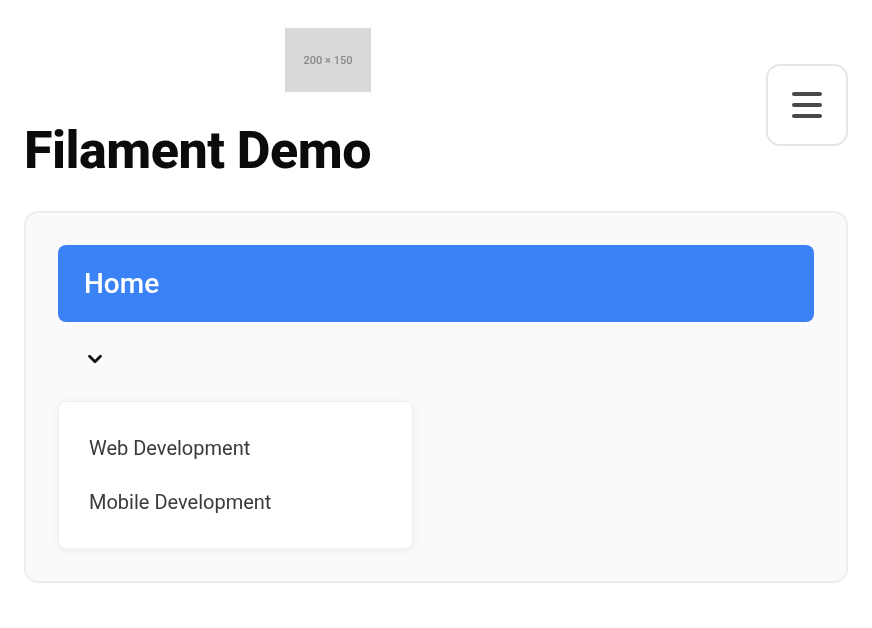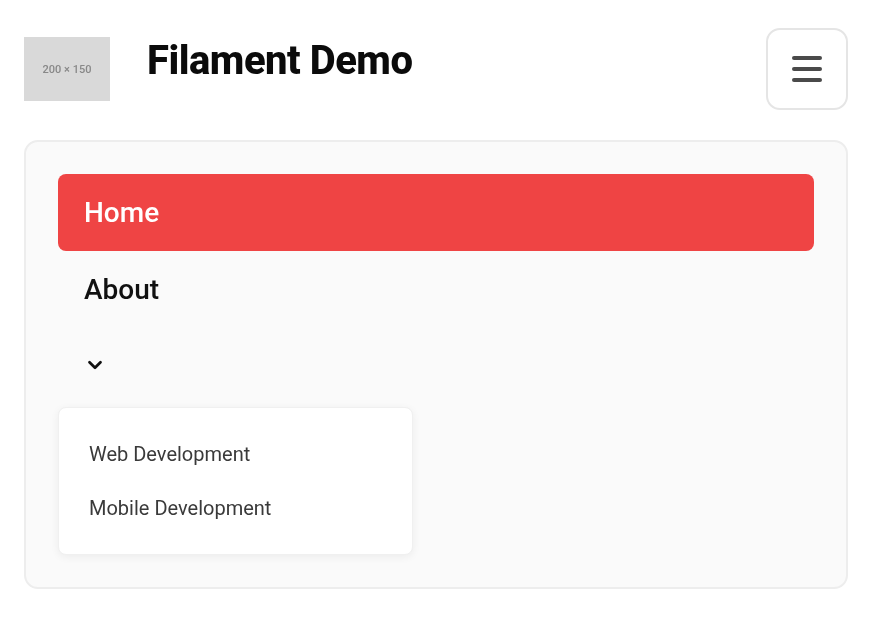--- a/index.html
+++ b/index.html
@@ -15,36 +15,37 @@
       overflow: hidden;
     }
     .header {
       display: flex;
       align-items: center;
       justify-content: space-between;
       padding: 28px 24px 22px 24px;
     }
     .brand {
       display: flex;
-      align-items: flex-start;
-      gap: 37px;
+      align-items: flex-end;
+      gap: 28px;
+      flex-direction: column;
     }
     .logo {
       width: 86px;
       height: 64px;
       background: #d9d9d9;
       display: flex;
       align-items: center;
       justify-content: center;
       font-size: 11px;
       color: #888888;
       font-weight: 500;
     }
     .brand-title {
-      font-size: 40px;
+      font-size: 52px;
       font-weight: 800;
       color: #0b0b0b;
       letter-spacing: -0.5px;
     }
     .hamburger-btn {
       width: 82px;
       height: 82px;
       border: 2px solid #e5e5e5;
       border-radius: 14px;
       background: #ffffff;
@@ -78,21 +79,21 @@
       justify-content: space-between;
       padding: 22px 26px;
       font-size: 28px;
       font-weight: 500;
       color: #111111;
       border-radius: 8px;
       cursor: pointer;
       margin-bottom: 0px;
     }
     .nav-item.active {
-      background: #ef4444;
+      background: #3b82f6;
       color: #ffffff;
     }
     .chevron {
       display: inline-block;
     }
     .dropdown {
       margin-top: 2px;
       background: #ffffff;
       border: 1px solid #f0f0f0;
       border-radius: 8px;
@@ -124,23 +125,20 @@
       <span></span>
     </span>
   </button>
 </div>
 
 <div class="nav-panel">
   <div class="nav-item active">
     <span>Home</span>
   </div>
   <div class="nav-item">
-    <span>About</span>
-  </div>
-  <div class="nav-item">
     <span class="chevron">
       <svg width="22" height="22" viewBox="0 0 24 24" fill="none" stroke="#111111" stroke-width="3" stroke-linecap="round" stroke-linejoin="round">
           <polyline points="6 9 12 15 18 9"></polyline>
         </svg>
     </span>
   </div>
   <div class="dropdown">
     <div class="dropdown-item">
       <span>Web Development</span>
     </div>

